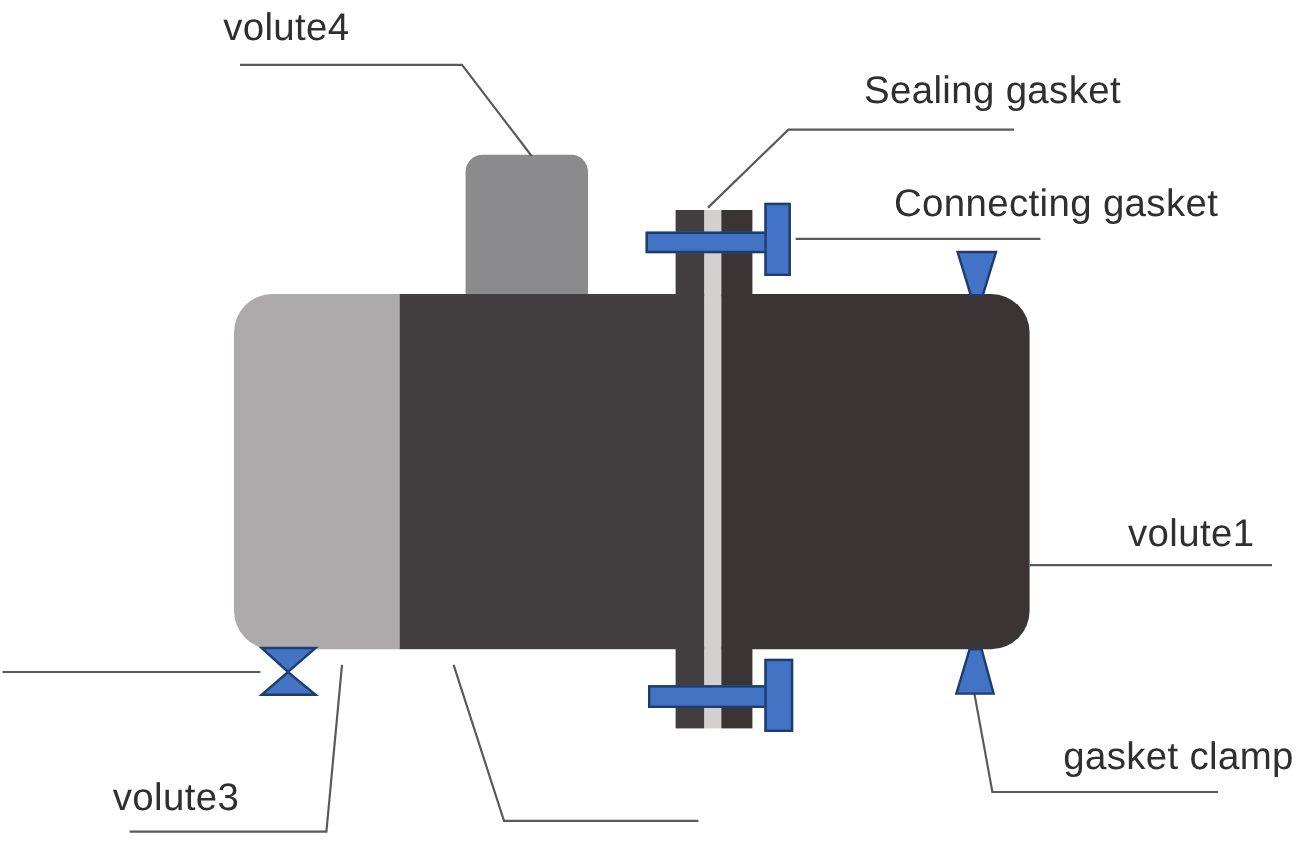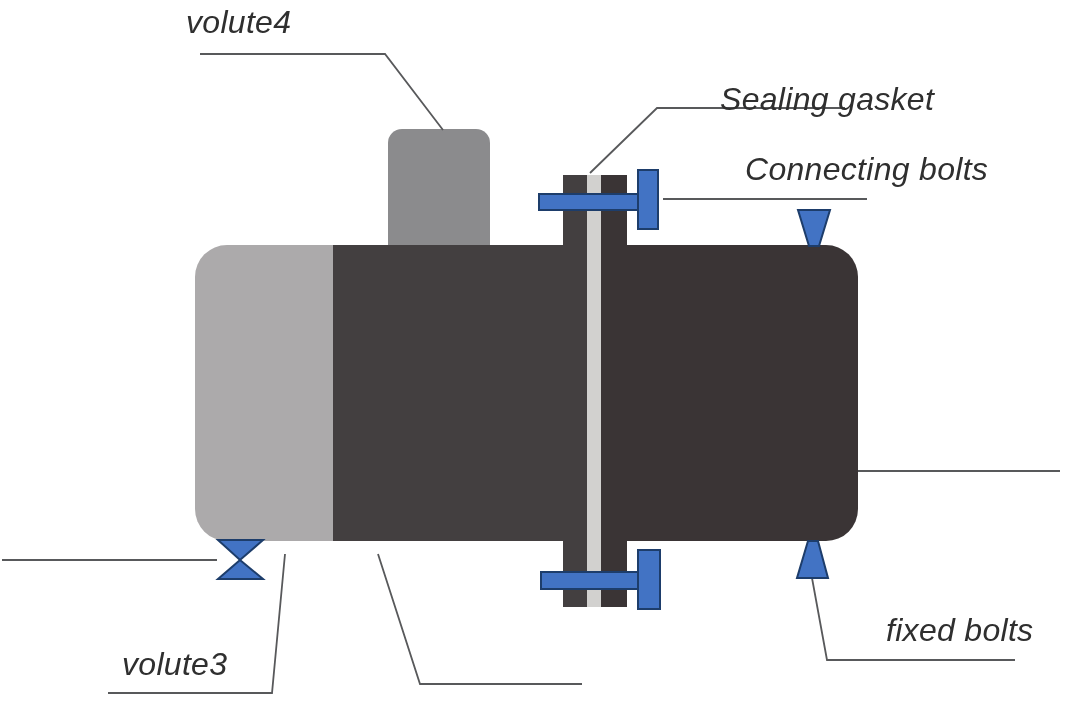--- a/index.html
+++ b/index.html
@@ -18,21 +18,20 @@
   body {
     background: var(--background);
     font-family: "Liberation Sans", sans-serif;
   }
   .stage {
     position: relative;
     width: 1080px;
     height: 704px;
     background: var(--background);
     overflow: hidden;
-    font-style: italic;
   }
   .shape { position:absolute; }
 
   
   .volute3 { left:195px; top:245px; width:138px; height:296px;
              background:var(--volute3-gray); border-radius:32px 0 0 32px; }
   .volute2 { left:333px; top:245px; width:254px; height:296px;
              background:var(--volute2-dark); }
   .volute1 { left:601px; top:245px; width:257px; height:296px;
              background:var(--volute1-dark); border-radius:0 32px 32px 0; }
@@ -64,25 +63,25 @@
   
   .lbl {
     position:absolute;
     font-size:32px;
     line-height:38px;
     color:var(--label-text);
     white-space:nowrap;
     letter-spacing:0.3px;
   }
   .lbl-volute4          { left:186px; top:3px;   }
-  .lbl-sealing-gasket   { left:720px; top:56px;margin-top:24px;  }
+  .lbl-sealing-gasket   { left:720px; top:56px;  }
   .lbl-connecting-bolts { left:745px; top:150px; }
   .lbl-volute1          { left:940px; top:425px; }
   .lbl-support          { left:22px;  top:517px; }
-  .lbl-volute3          { left:94px;  top:645px;margin-left:28px; }
+  .lbl-volute3          { left:94px;  top:645px; }
   .lbl-volute2          { left:470px; top:646px; }
   .lbl-fixed-clamp      { left:886px; top:611px; }
 </style>
 </head>
 <body>
 
 <div class="stage">
 
   <div class="shape volute4"></div>
   <div class="shape volute3"></div>
@@ -112,16 +111,17 @@
     <polyline points="812,578 827,660 1015,660"></polyline>
 
     <polygon points="798,210 830,210 819,246 809,246"></polygon>
     <polygon points="808,541 818,541 828,578 797,578"></polygon>
     <polygon points="218,540 263,540 240,560"></polygon>
     <polygon points="218,579 263,579 240,560"></polygon>
   </svg>
 
   <div class="lbl lbl-volute4">volute4</div>
   <div class="lbl lbl-sealing-gasket">Sealing gasket</div>
-  <div class="lbl lbl-connecting-bolts">Connecting bolts</div>
+  <div class="lbl lbl-connecting-bolts">Connecting gasket</div>
+  <div class="lbl lbl-volute1">volute1</div>
   <div class="lbl lbl-volute3">volute3</div>
-  <div class="lbl lbl-fixed-clamp">fixed bolts</div>
+  <div class="lbl lbl-fixed-clamp">gasket clamp</div>
 </div>
 
 </body></html>

